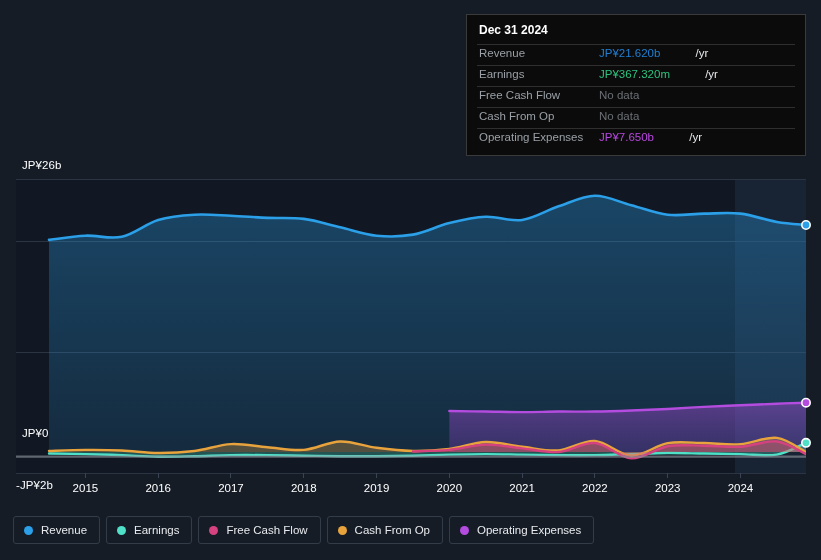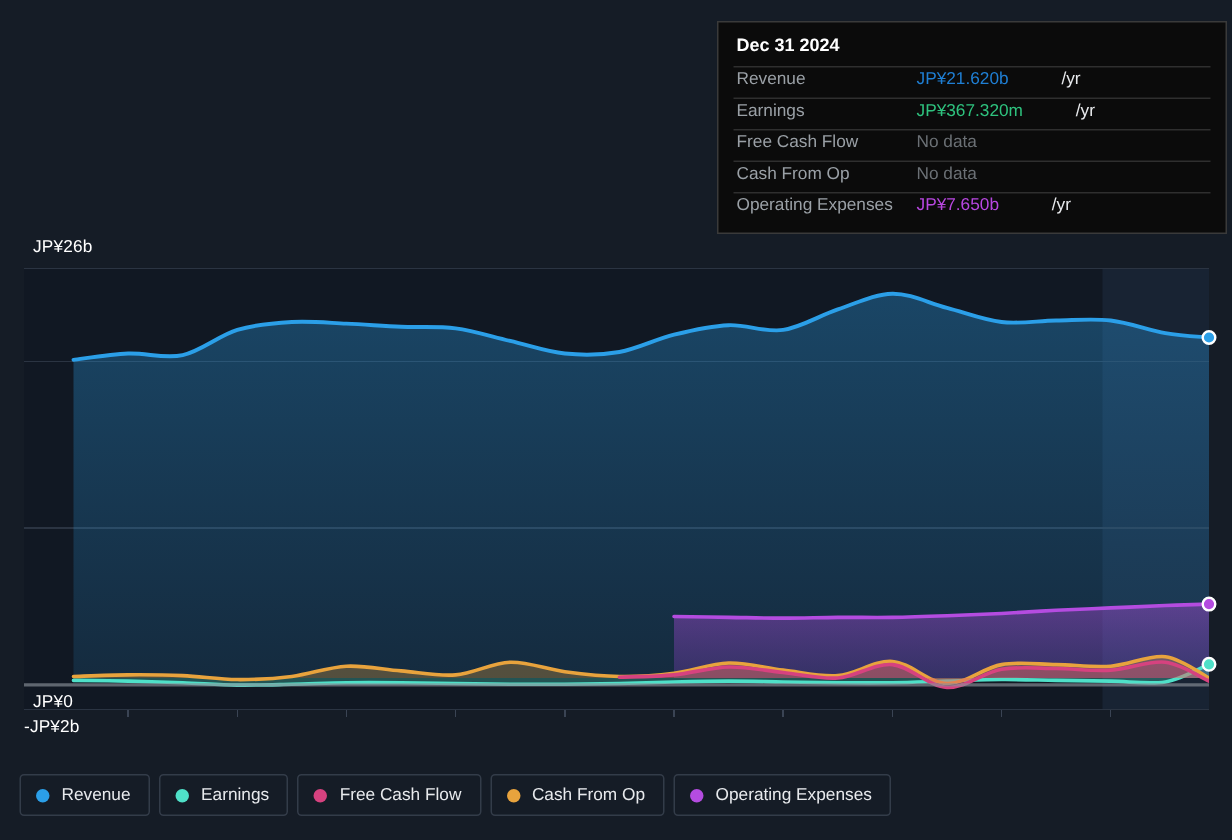--- a/index.html
+++ b/index.html
@@ -32,21 +32,21 @@
 
   
   .y-label {
     position: absolute;
     font-size: 11.5px;
     color: #ffffff;
     white-space: nowrap;
     letter-spacing: 0.1px;
   }
   #y-label-top   { left: 22px; top: 159px; }
-  #y-label-zero  { left: 22px; top: 462px; }
+  #y-label-zero  { left: 22px; top: 427px; }
   #y-label-neg   { left: 16px; top: 479px; }
 
   
   #x-axis-labels {
     position: absolute;
     left: 0;
     top: 482px;
     width: 821px;
     height: 20px;
   }
@@ -62,21 +62,20 @@
   #tooltip {
     position: absolute;
     left: 466px;
     top: 14px;
     width: 340px;
     background: #0b0b0b;
     border: 1px solid #3a3a3a;
     box-sizing: border-box;
     padding: 8px 10px 6px 10px;
     font-size: 11.5px;
-    margin-left: 12px;
   }
   #tooltip-date {
     font-weight: bold;
     font-size: 12px;
     color: #ffffff;
     padding: 0 0 7px 2px;
   }
   .tip-row {
     display: flex;
     align-items: baseline;
@@ -188,20 +187,32 @@
         <line x1="594.9134615384568" x2="594.9134615384568" y1="473" y2="478"></line>
         <line x1="667.7019230769176" x2="667.7019230769176" y1="473" y2="478"></line>
         <line x1="740.4903846153785" x2="740.4903846153785" y1="473" y2="478"></line>
       </g>
   </svg>
 
   <div class="y-label" id="y-label-top">JP¥26b</div>
   <div class="y-label" id="y-label-zero">JP¥0</div>
   <div class="y-label" id="y-label-neg">-JP¥2b</div>
 
+  <div id="x-axis-labels">
+      <div class="x-label" style="left: 85.3942px;">2015</div>
+      <div class="x-label" style="left: 158.183px;">2016</div>
+      <div class="x-label" style="left: 230.971px;">2017</div>
+      <div class="x-label" style="left: 303.76px;">2018</div>
+      <div class="x-label" style="left: 376.548px;">2019</div>
+      <div class="x-label" style="left: 449.337px;">2020</div>
+      <div class="x-label" style="left: 522.125px;">2021</div>
+      <div class="x-label" style="left: 594.913px;">2022</div>
+      <div class="x-label" style="left: 667.702px;">2023</div>
+      <div class="x-label" style="left: 740.49px;">2024</div>
+    </div>
 </div>
 
 <div id="tooltip">
   <div id="tooltip-date">Dec 31 2024</div>
   <div id="tooltip-rows">
       <div class="tip-row">
         <div class="tip-label">Revenue</div>
         <div class="tip-value"><b style="color: rgb(31, 127, 212);">JP¥21.620b</b><span class="tip-unit"> /yr</span></div>
       </div>
       <div class="tip-row">

